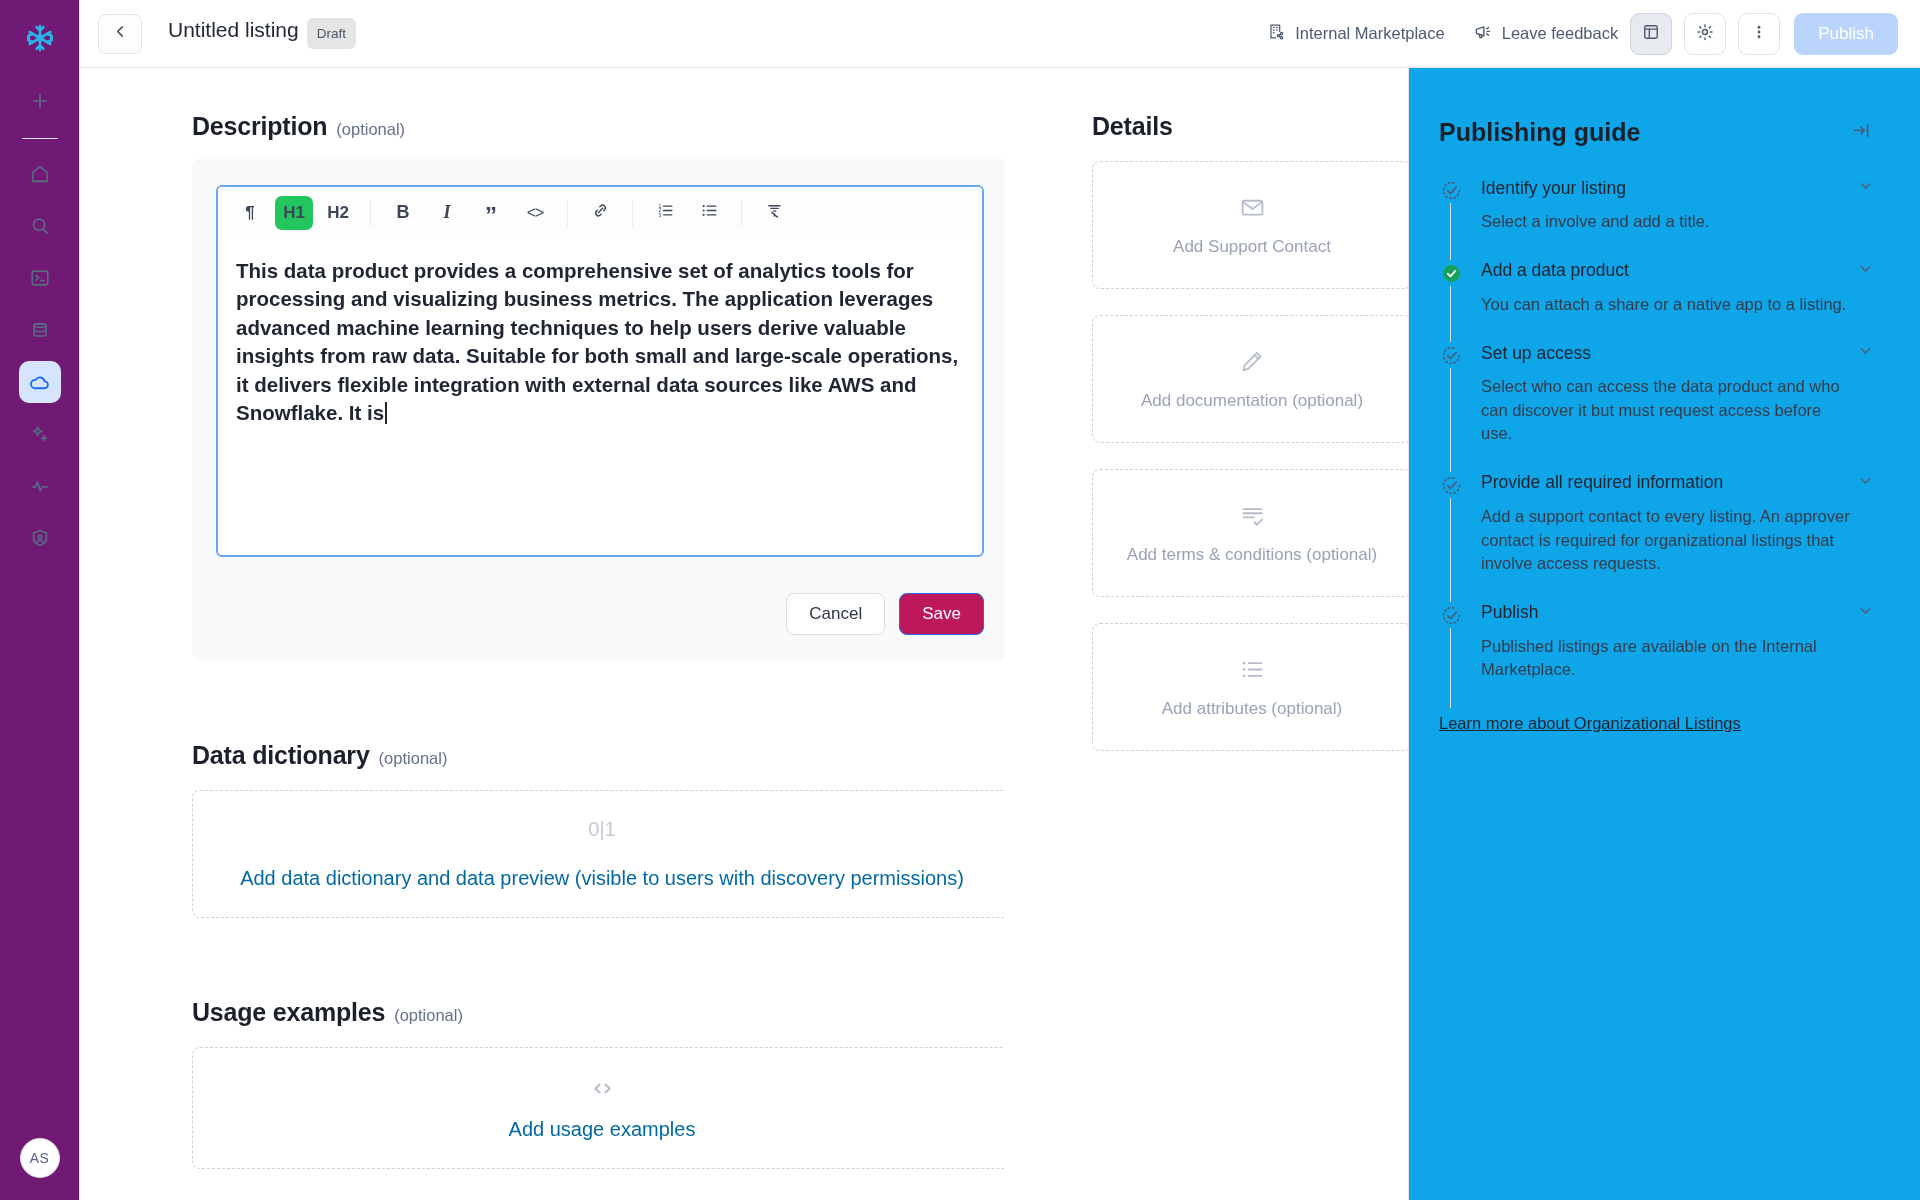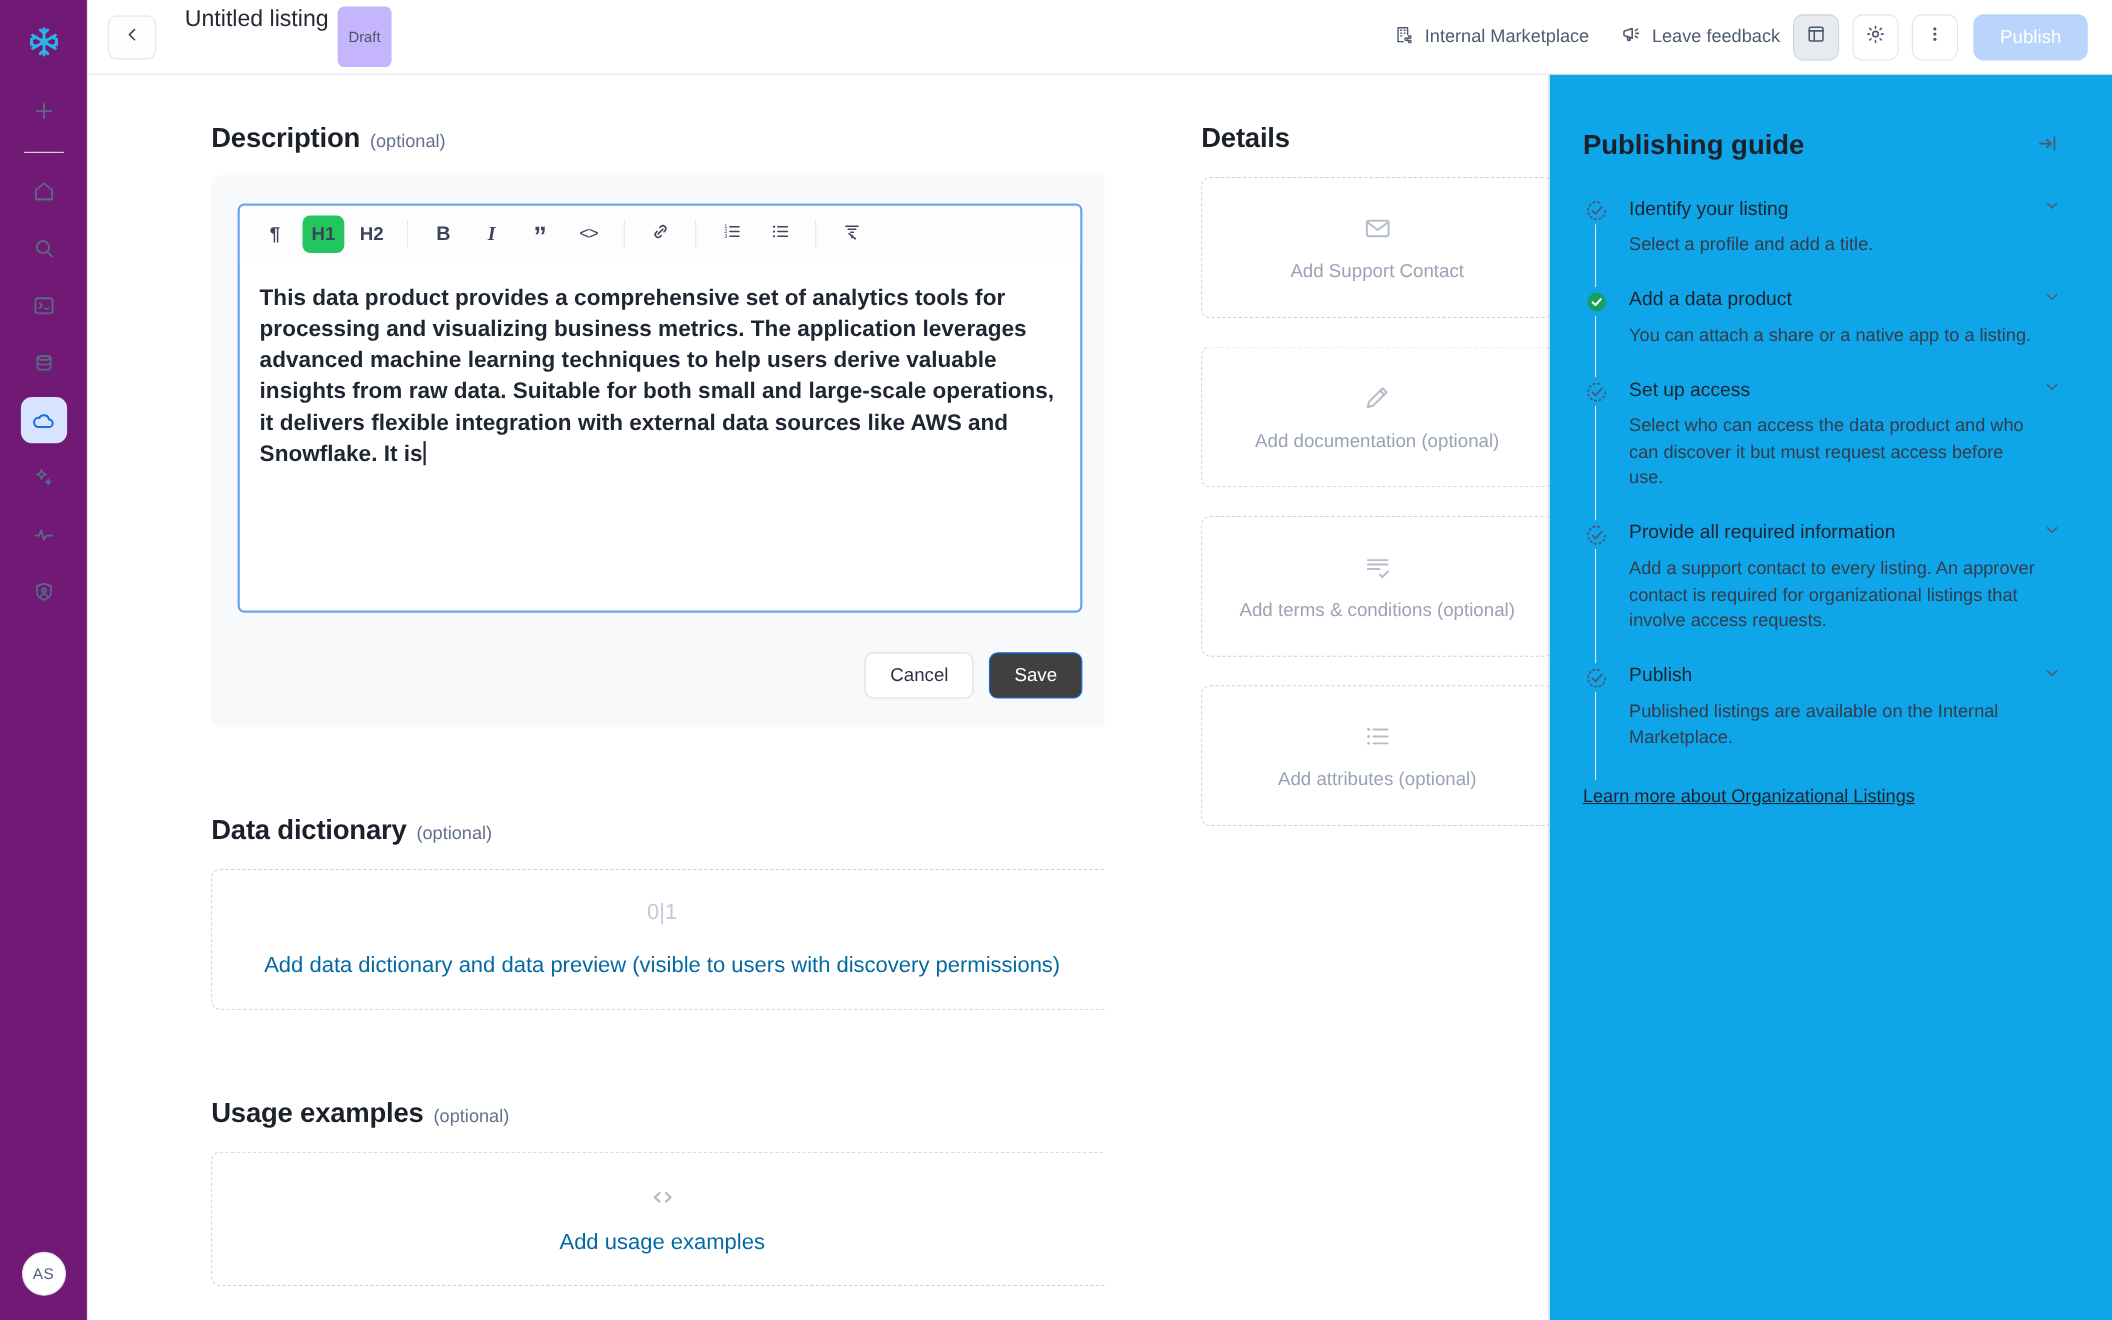--- a/index.html
+++ b/index.html
@@ -49,22 +49,22 @@
     padding: 0 22px 0 18px; background:#fff;
   }
   .back-btn {
     width: 44px; height: 40px; border: 1px solid #e1e4ea; border-radius: 8px;
     background: #fdfdfe; display:flex; align-items:center; justify-content:center;
     color:#3c4658; cursor:pointer; flex:0 0 auto;
   }
   .title-wrap { display:flex; align-items:flex-start; gap: 8px; margin-left: 26px; }
   .page-title { font-size: 21px; font-weight: 400; color:#242a35; }
   .badge {
-    background:#c4b5fd; color:#4c5666; font-size: 13.5px;
-    padding: 20px 10px; border-radius: 6px; font-weight: 400;
+    background:#e5e5e5; color:#4c5666; font-size: 13.5px;
+    padding: 8px 10px; border-radius: 6px; font-weight: 400;
   }
   .hdr-spacer { flex: 1 1 auto; }
   .hdr-link {
     display:flex; align-items:center; gap: 9px;
     color:#4e5a72; font-size: 16.5px; cursor:pointer; margin-left: 28px;
     white-space: nowrap;
   }
   .icon-btn {
     width: 42px; height: 42px; border:1px solid #e1e4ea; border-radius: 9px;
     background:#fff; display:flex; align-items:center; justify-content:center;
@@ -131,21 +131,21 @@
     display:inline-block; width:2px; height:22px; background:#1f2632;
     vertical-align:-4px; margin-left:1px;
   }
   .hint { font-size: 15.5px; color:#5d6879; margin-top: 12px; }
   .btn-row { display:flex; justify-content:flex-end; gap: 14px; margin-top: 36px; }
   .btn {
     height: 42px; padding: 0 22px; border-radius:8px; font-size:17px;
     display:flex; align-items:center; cursor:pointer; font-family:inherit;
   }
   .btn-cancel { background:#fff; border:1px solid #d9dde4; color:#2d3543; }
-  .btn-save { background:#404040; border:1px solid #1a6ce7; color:#fff; }
+  .btn-save { background:#be185d; border:1px solid #1a6ce7; color:#fff; }
 
   
   .dropzone {
     border: 1.6px dashed #ccd2dc; border-radius: 8px;
     display:flex; flex-direction:column; align-items:center; justify-content:center;
     color:#9aa3b4; cursor:pointer; background:#fff;
   }
   .dz-label { font-size: 17px; color:#9aa3b4; }
   .dz-icon { color:#b6bdca; margin-bottom: 16px; display:flex; }
   .dz-wide-label { font-size: 20px; color:#0369a1; }
@@ -527,21 +527,21 @@
             </div>
             <div class="step-body">
               <div class="step-title">
                 <span>Identify your listing</span>
                 <span class="chev">
                   <svg width="17" height="17" viewBox="0 0 24 24" fill="none" stroke="currentColor" stroke-width="2" stroke-linecap="round" stroke-linejoin="round">
                       <path d="M6 9.5 12 15.5 18 9.5"></path>
                     </svg>
                 </span>
               </div>
-              <div class="step-desc">Select a profile and add a title.</div>
+              <div class="step-desc">Select a involve and add a title.</div>
             </div>
           </div>
 
           <div class="step">
             <div class="step-line"></div>
             <div class="step-icon">
               <svg width="21" height="21" viewBox="0 0 24 24">
                   <circle cx="12" cy="12" r="9.6" fill="#15a05c"></circle>
                   <path d="M7.8 12.3 10.8 15.2 16.4 9" fill="none" stroke="#fff" stroke-width="2.1" stroke-linecap="round" stroke-linejoin="round"></path>
                 </svg>

